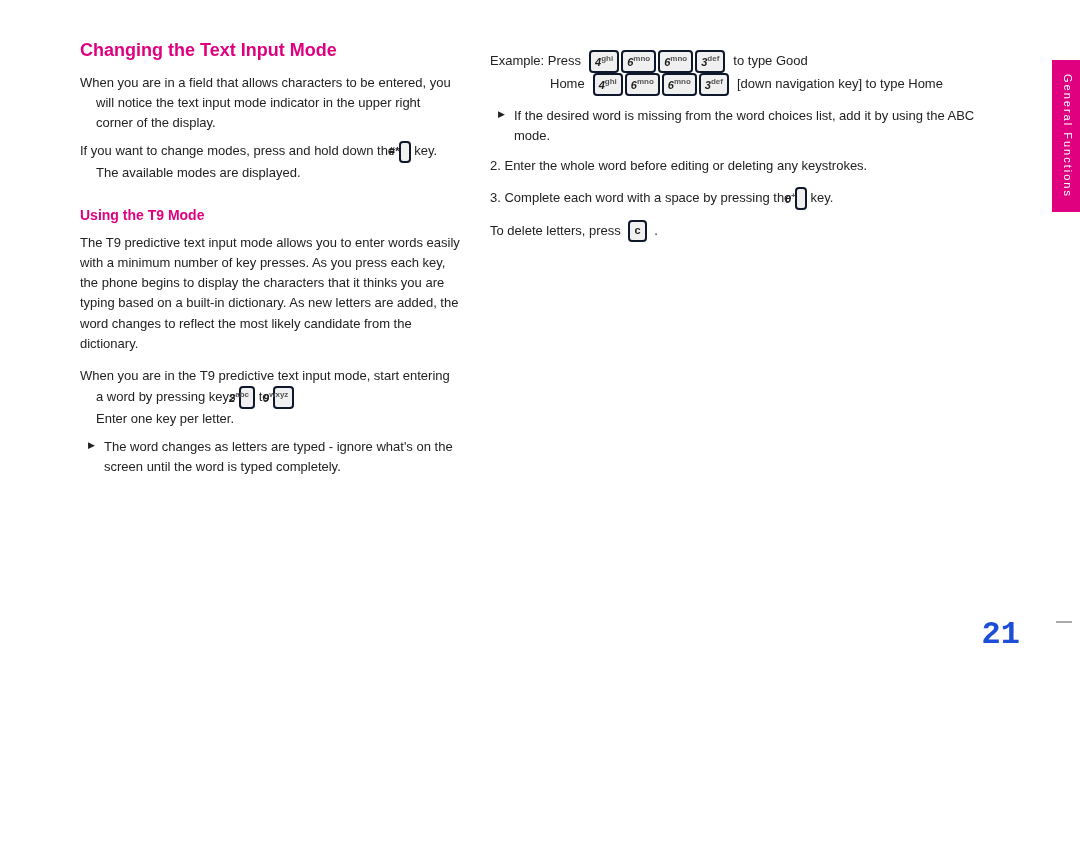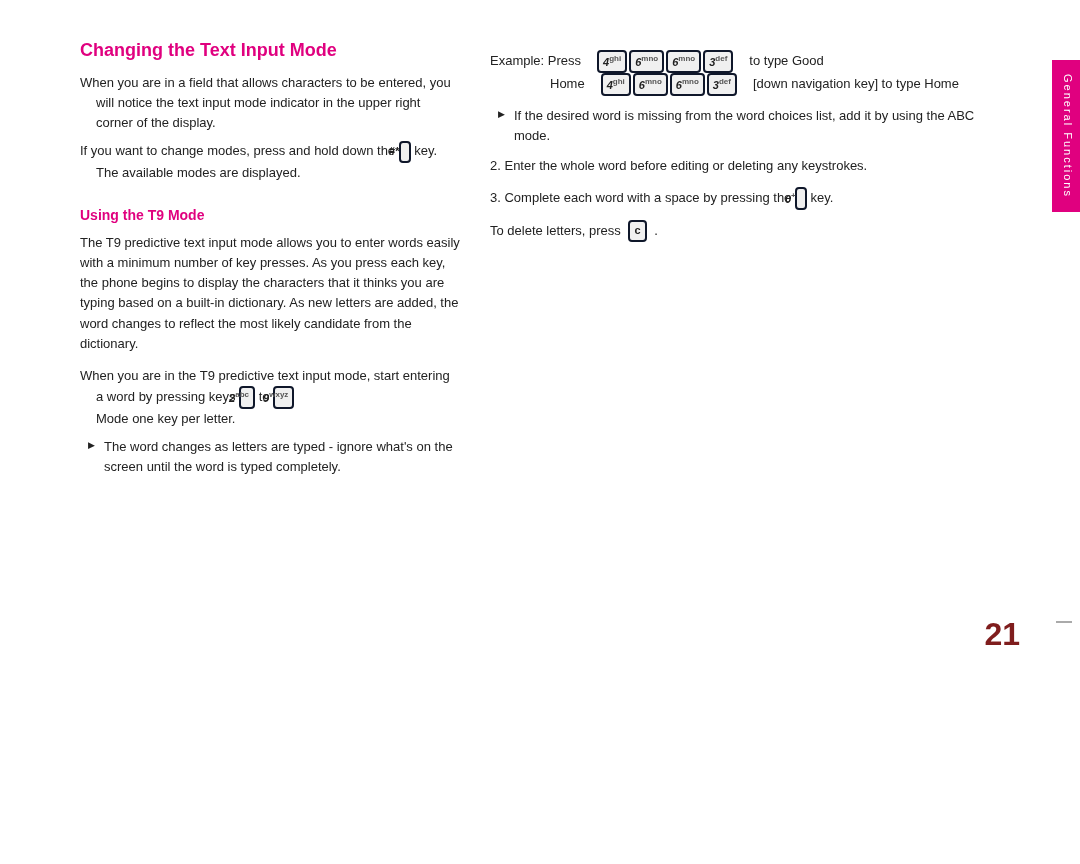--- a/index.html
+++ b/index.html
@@ -110,21 +110,21 @@
 
     .example-block {
       margin: 10px 0 10px 0;
       font-size: 13px;
       line-height: 1.7;
     }
 
     .example-block .example-row {
       display: flex;
       align-items: flex-start;
-      gap: 16px;
+      gap: 8px;
       flex-wrap: wrap;
     }
 
     .notice-box {
       background: #e8e8e8;
       border-radius: 4px;
       padding: 14px 16px;
       margin-top: 18px;
     }
 
@@ -172,21 +172,22 @@
       height: 2px;
       background: #aaa;
     }
 
     .page-number {
       position: absolute;
       bottom: 30px;
       right: 60px;
       font-size: 32px;
       font-weight: bold;
-      color: #7f1d1d;
+      color: #1d4ed8;
+      font-family: Liberation Mono, monospace;
     }
 
     .right-col-list {
       list-style: none;
       padding: 0;
       margin: 0;
     }
 
     .right-col-list > li {
       font-size: 13px;
@@ -233,21 +234,21 @@
 
       <ol class="numbered-list" style="margin-top: 12px;">
         <li class="body-text">
           <span>When you are in the T9 predictive text input mode, start entering a word by pressing keys</span>
           <span class="inline-key-group">
             <span class="key-btn">2<sup>abc</sup></span>
           </span>
           <span>to</span>
           <span class="key-btn">9<sup>wxyz</sup></span>
           <br>
-          <span>Mode one key per letter.</span>
+          <span>Enter one key per letter.</span>
         </li>
       </ol>
 
       <div class="bullet-item">The word changes as letters are typed - ignore what's on the screen until the word is typed completely.</div>
 
     </div>
 
     <div class="right-column">
 
 

